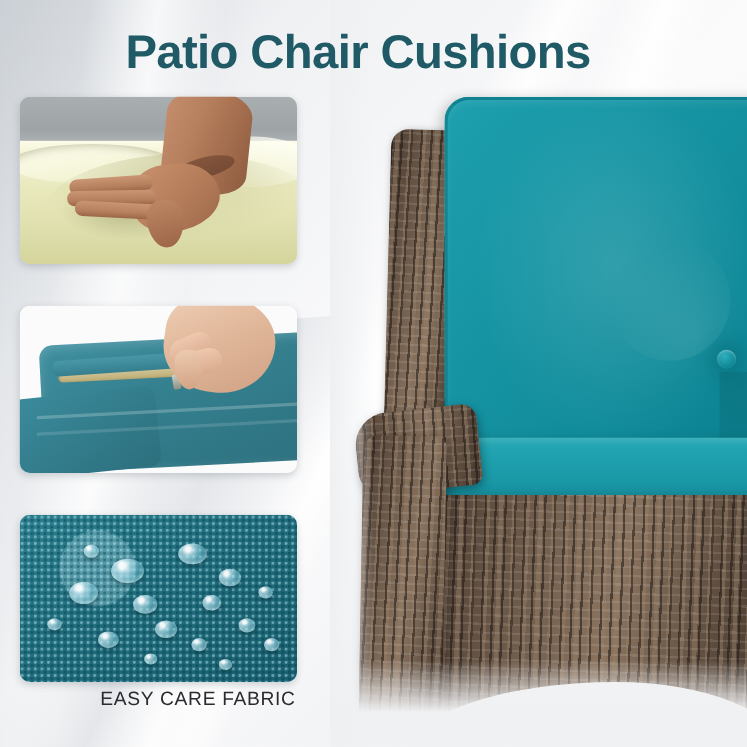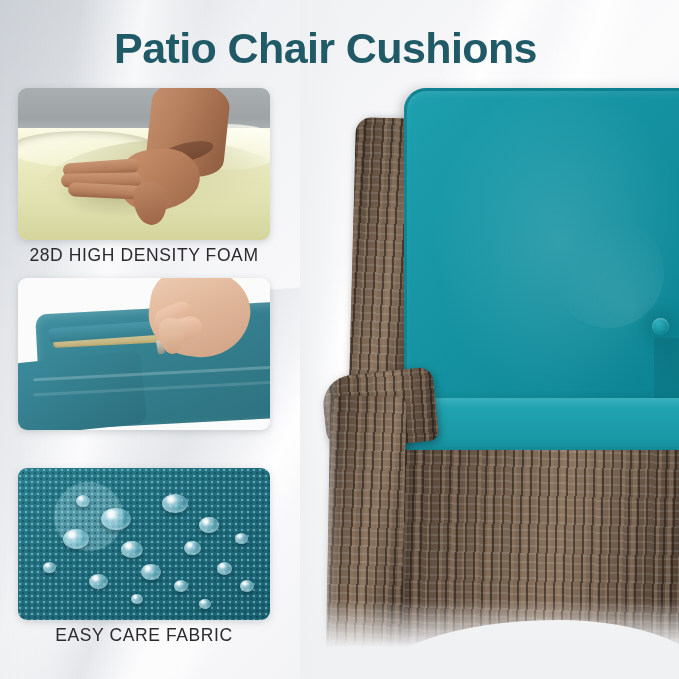--- a/index.html
+++ b/index.html
@@ -32,21 +32,21 @@
          font-size:43px;line-height:56px;font-weight:700;letter-spacing:-.6px;
          color:#1f5a66;white-space:nowrap;}
 
   
   .card{position:absolute;left:18px;width:252px;height:152px;border-radius:9px;
         overflow:hidden;box-shadow:0 2px 7px rgba(90,100,110,.26);}
   #card0{top:88px;} #card1{top:278px;} #card2{top:468px;}
 
   .caption{position:absolute;left:0;width:288px;text-align:center;
            font-size:17.5px;letter-spacing:.6px;color:#2b2b2f;white-space:nowrap;}
-  #cap0{top:245px;} #cap1{top:435px;} #cap2{top:625px;}
+  #cap0{top:245px;} #cap1{top:435px;} #cap2{top:625px;padding-left:36px;}
 
   
   .foam-bg{position:absolute;inset:0;background:#d9dcdd;}
   .foam-grayband{position:absolute;left:0;top:0;width:100%;height:33%;
      background:linear-gradient(#a9aeb0,#9ea4a6 60%,#b7bcbd);}
   .foam-body{position:absolute;left:0;top:26%;width:100%;height:74%;
      background:linear-gradient(180deg,#fbfbe8 0%,#f2f2d2 14%,#e8e8bc 40%,#dfdfae 72%,#d4d49c 100%);}
   .foam-dip{position:absolute;left:8%;top:34%;width:104%;height:58%;
      border-radius:50% 50% 46% 46%/64% 64% 36% 36%;
      background:radial-gradient(ellipse at 44% 18%, rgba(190,190,140,.55) 0%, rgba(210,210,160,0) 62%);}
@@ -238,21 +238,20 @@
       <div class="hand-shadow"></div>
       <div class="arm"></div>
       <div class="wrist"></div>
       <div class="palm"></div>
       <div class="fing f1"></div>
       <div class="fing f2"></div>
       <div class="fing f3"></div>
       <div class="thumb"></div>
     </div>
   </div>
-  <div class="caption" id="cap0">28D HIGH DENSITY FOAM</div>
 
   <div class="card" id="card1">
     <div class="zip-bg">
       <div class="cush"></div>
       <div class="cush2"></div>
       <div class="zipslot"></div>
       <div class="zipflap"></div>
       <div class="seamline sl1"></div>
       <div class="seamline sl2"></div>
       <div class="ziptab"></div>

